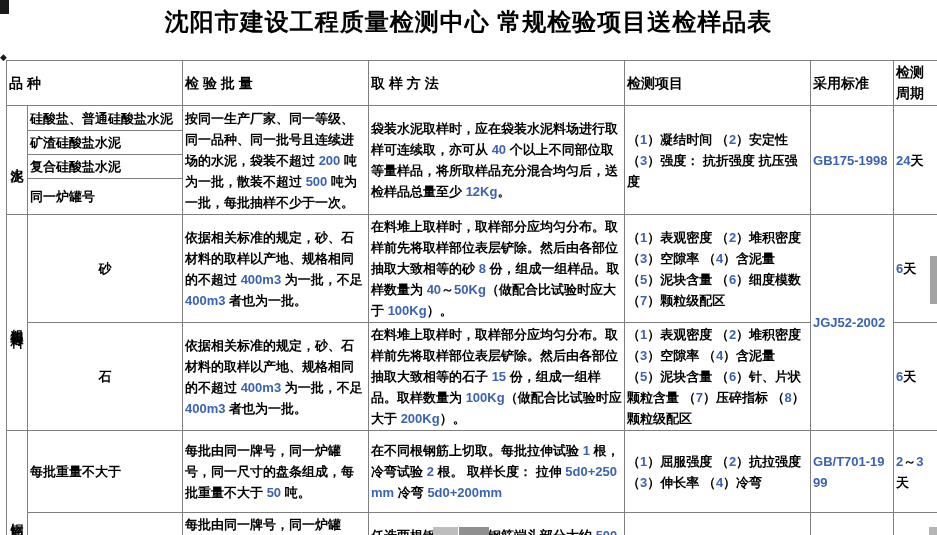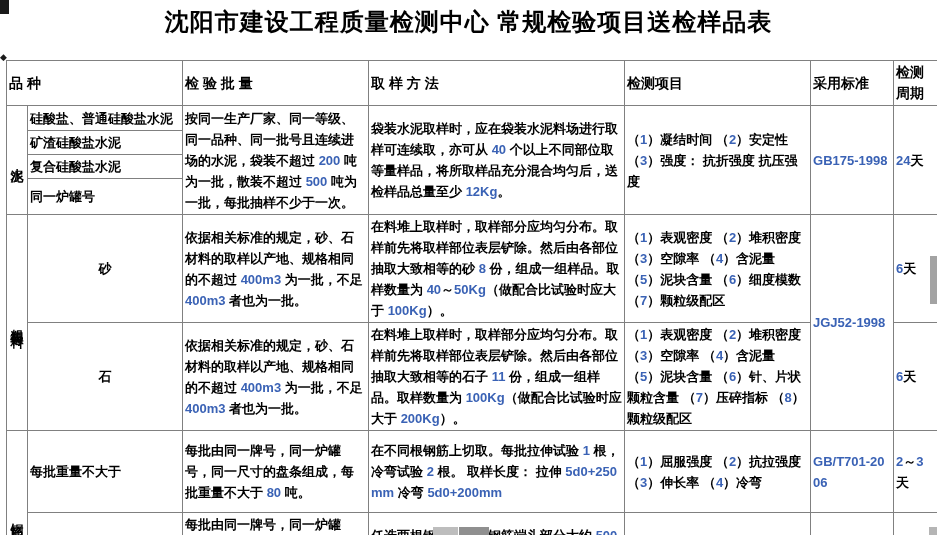--- a/index.html
+++ b/index.html
@@ -85,39 +85,39 @@
   <tr style="height:36px">
     <td>同一炉罐号</td>
   </tr>
 
   <tr style="height:87px">
     <td class="vert" rowspan="2">粗细骨料</td>
     <td class="center">砂</td>
     <td>依据相关标准的规定，砂、石材料的取样以产地、规格相同的不超过 <span class="num">400m3</span> 为一批，不足 <span class="num">400m3</span> 者也为一批。</td>
     <td>在料堆上取样时，取样部分应均匀分布。取样前先将取样部位表层铲除。然后由各部位抽取大致相等的砂 <span class="num">8</span> 份，组成一组样品。取样数量为 <span class="num">40</span>～<span class="num">50Kg</span>（做配合比试验时应大于 <span class="num">100Kg</span>）。</td>
     <td>（<span class="num">1</span>）表观密度 （<span class="num">2</span>）堆积密度 （<span class="num">3</span>）空隙率 （<span class="num">4</span>）含泥量 （<span class="num">5</span>）泥块含量 （<span class="num">6</span>）细度模数 （<span class="num">7</span>）颗粒级配区</td>
-    <td rowspan="2"><span class="num">JGJ52-1998</span></td>
+    <td rowspan="2"><span class="num">JGJ52-2002</span></td>
     <td><span class="num">6</span>天</td>
   </tr>
 
   <tr style="height:88px">
     <td class="center">石</td>
     <td>依据相关标准的规定，砂、石材料的取样以产地、规格相同的不超过 <span class="num">400m3</span> 为一批，不足 <span class="num">400m3</span> 者也为一批。</td>
-    <td>在料堆上取样时，取样部分应均匀分布。取样前先将取样部位表层铲除。然后由各部位抽取大致相等的石子 <span class="num">11</span> 份，组成一组样品。取样数量为 <span class="num">100Kg</span>（做配合比试验时应大于 <span class="num">200Kg</span>）。</td>
+    <td>在料堆上取样时，取样部分应均匀分布。取样前先将取样部位表层铲除。然后由各部位抽取大致相等的石子 <span class="num">15</span> 份，组成一组样品。取样数量为 <span class="num">100Kg</span>（做配合比试验时应大于 <span class="num">200Kg</span>）。</td>
     <td>（<span class="num">1</span>）表观密度 （<span class="num">2</span>）堆积密度 （<span class="num">3</span>）空隙率 （<span class="num">4</span>）含泥量 （<span class="num">5</span>）泥块含量 （<span class="num">6</span>）针、片状颗粒含量 （<span class="num">7</span>）压碎指标 （<span class="num">8</span>）颗粒级配区</td>
     <td><span class="num">6</span>天</td>
   </tr>
 
   <tr style="height:82px">
     <td class="vert" rowspan="2">钢筋</td>
     <td>每批重量不大于</td>
-    <td>每批由同一牌号，同一炉罐号，同一尺寸的盘条组成，每批重量不大于 <span class="num">80</span> 吨。</td>
+    <td>每批由同一牌号，同一炉罐号，同一尺寸的盘条组成，每批重量不大于 <span class="num">50</span> 吨。</td>
     <td>在不同根钢筋上切取。每批拉伸试验 <span class="num">1</span> 根，冷弯试验 <span class="num">2</span> 根。 取样长度： 拉伸 <span class="num">5d0+250mm</span> 冷弯 <span class="num">5d0+200mm</span></td>
     <td>（<span class="num">1</span>）屈服强度 （<span class="num">2</span>）抗拉强度 （<span class="num">3</span>）伸长率 （<span class="num">4</span>）冷弯</td>
-    <td><span class="num">GB/T701-2006</span></td>
+    <td><span class="num">GB/T701-1999</span></td>
     <td><span class="num">2</span>～<span class="num">3</span>天</td>
   </tr>
 
   <tr style="height:63px">
     <td class="bottom">钢筋混凝土用热轧光圆钢筋</td>
     <td>每批由同一牌号，同一炉罐号，同一规格，同一交货状态的钢筋组成，每批重量不大于  吨。</td>
     <td>任选两根钢筋，去掉钢筋端头部分大约 <span class="num">500mm</span>，取拉伸  根，冷弯  根。 取样长度： 拉伸  冷弯 </td>
     <td>（）屈服强度 （）抗拉强度 （）伸长率 （）冷弯</td>
     <td></td>
     <td>～天</td>

